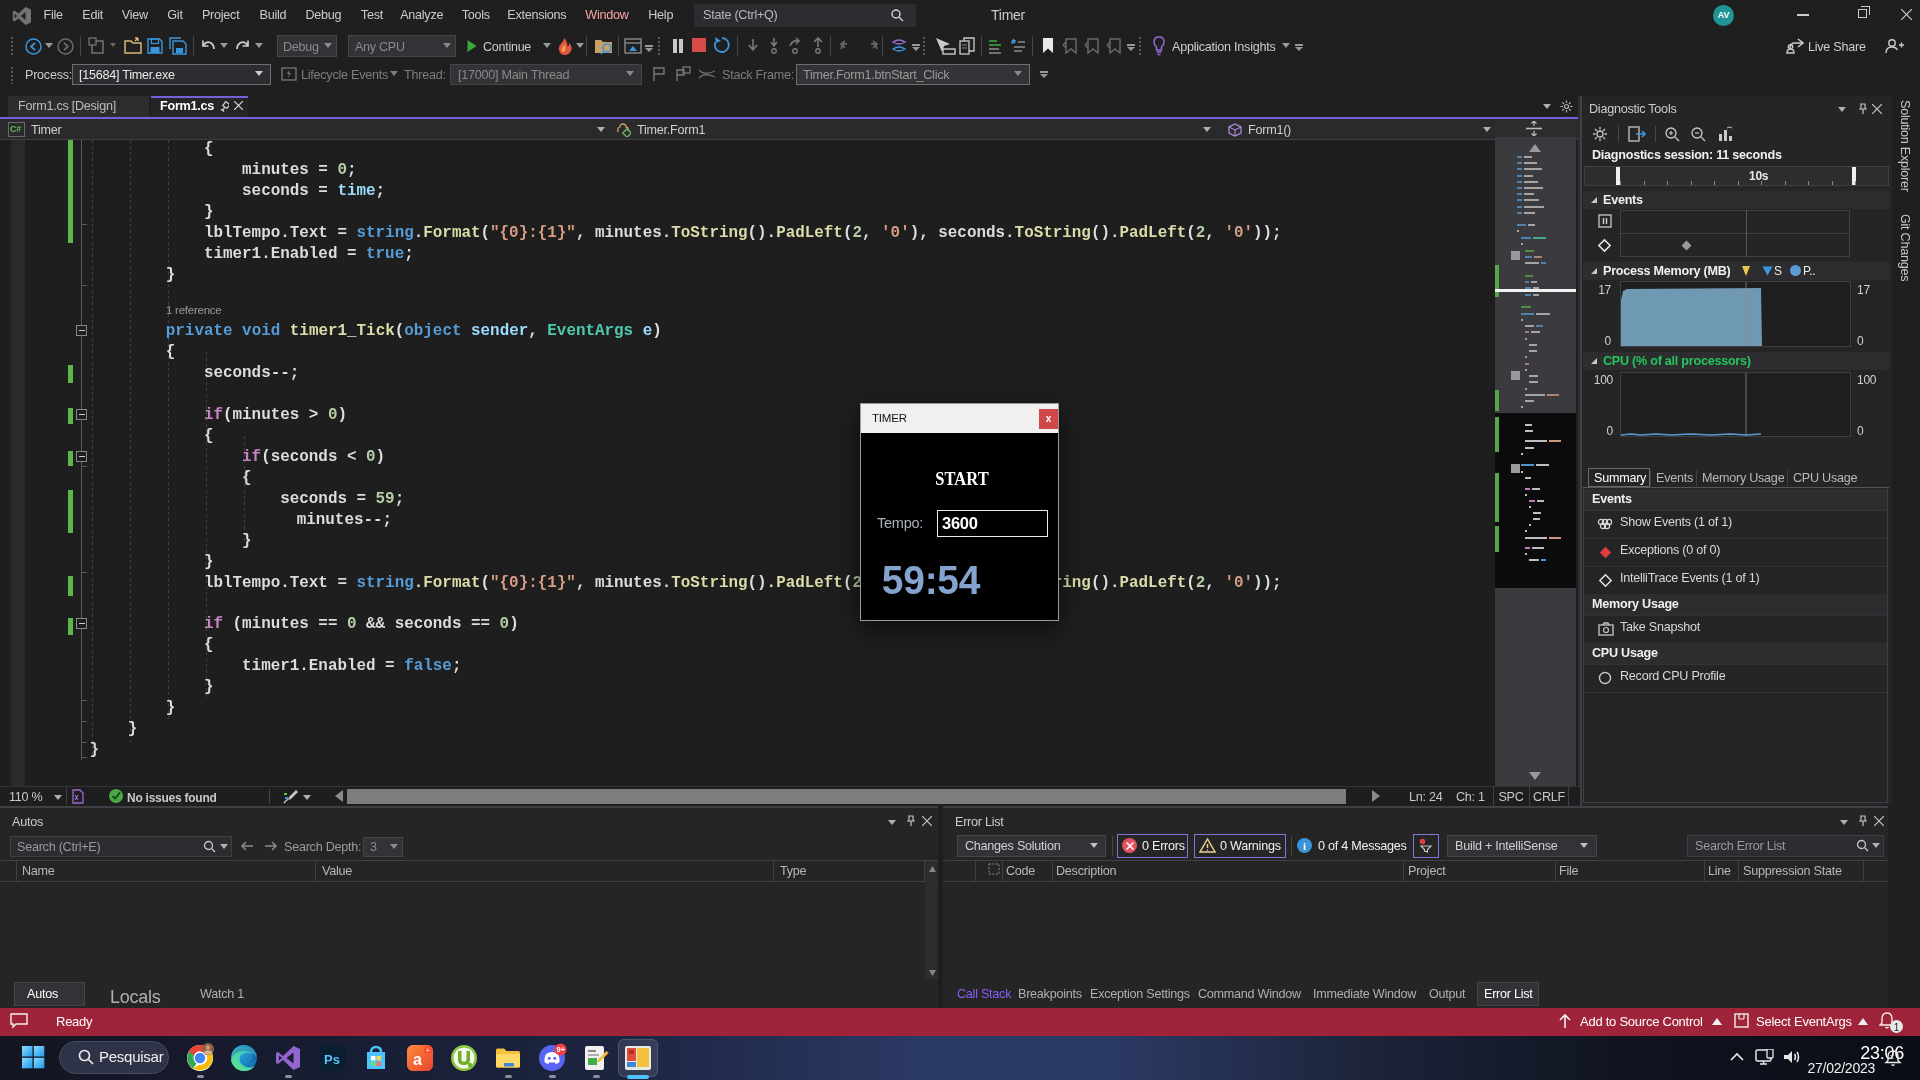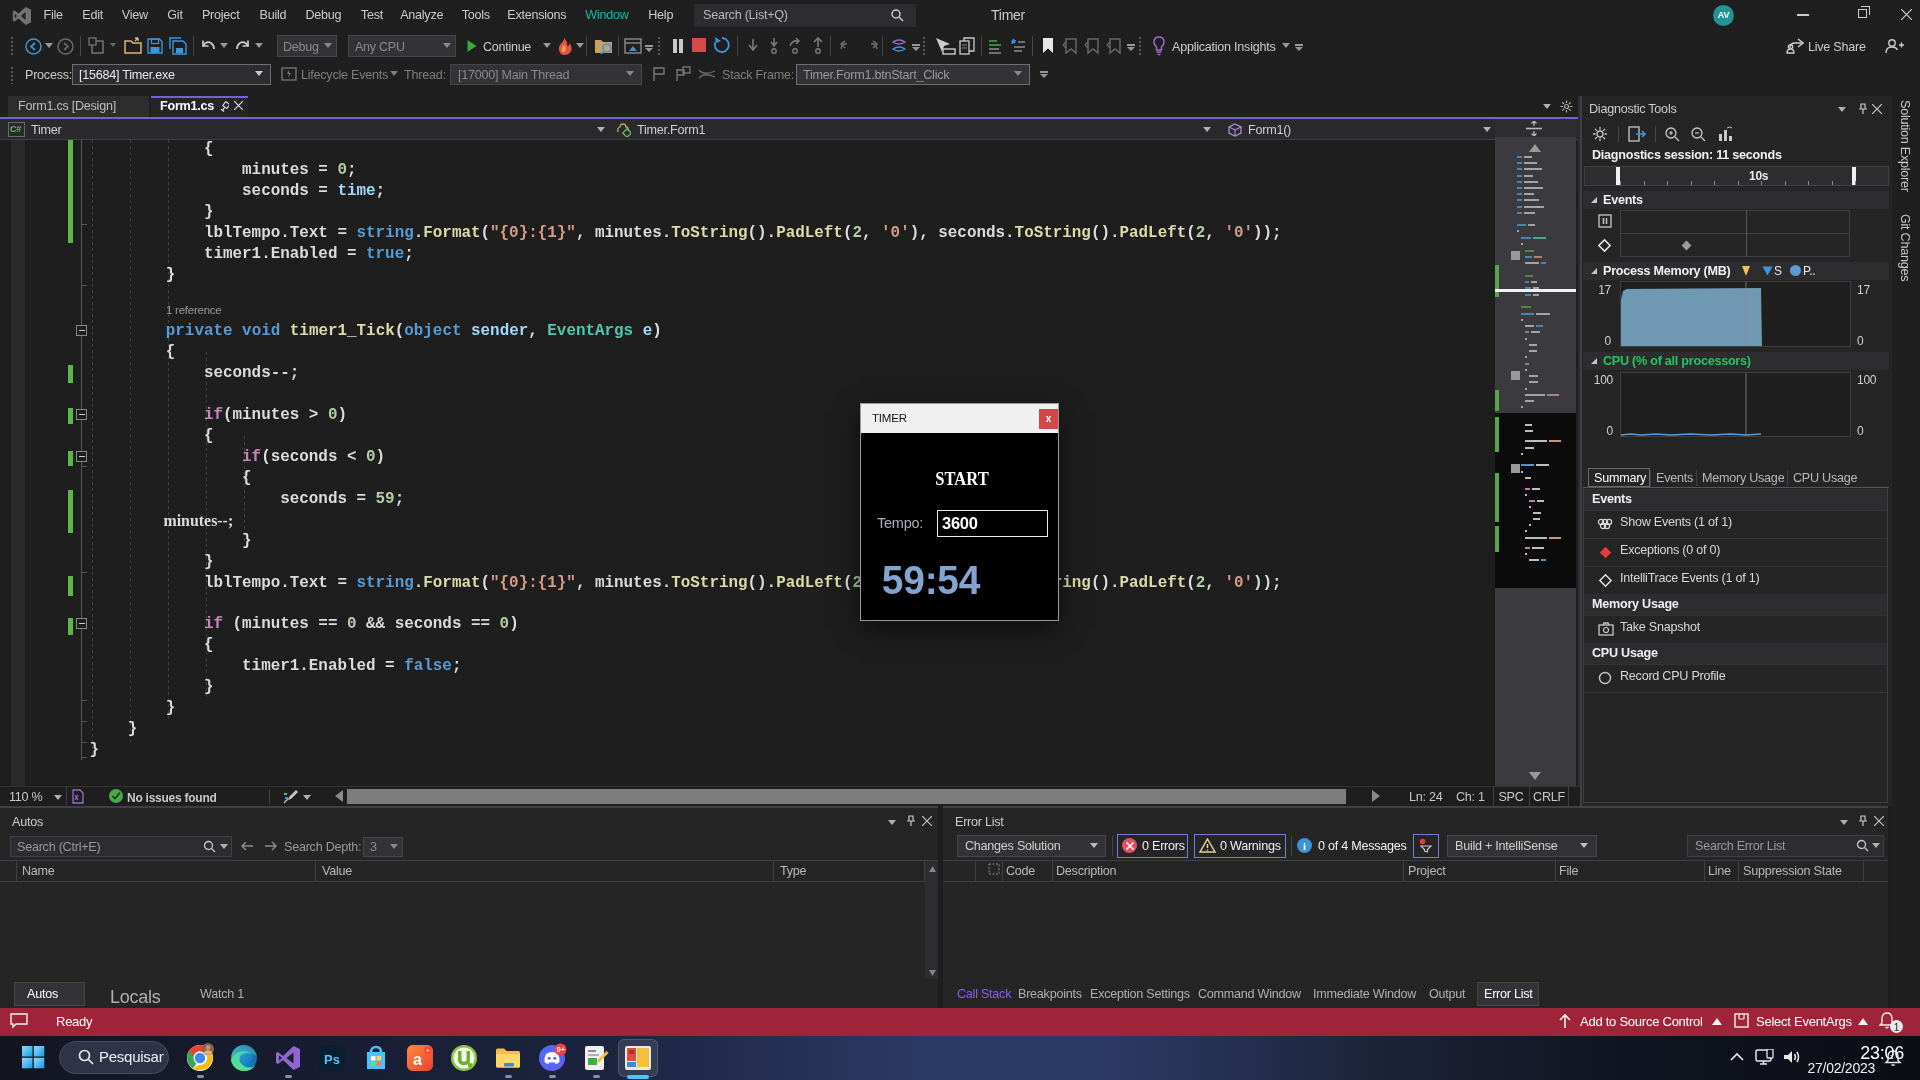--- a/index.html
+++ b/index.html
@@ -26,24 +26,24 @@
 <div class="t" style="left:92.7px;top:8px;transform:translateX(-50%);font-size:12.6px;color:#cccccc;">Edit</div>
 <div class="t" style="left:134.9px;top:8px;transform:translateX(-50%);font-size:12.6px;color:#cccccc;">View</div>
 <div class="t" style="left:175.0px;top:8px;transform:translateX(-50%);font-size:12.6px;color:#cccccc;">Git</div>
 <div class="t" style="left:220.7px;top:8px;transform:translateX(-50%);font-size:12.6px;color:#cccccc;">Project</div>
 <div class="t" style="left:272.9px;top:8px;transform:translateX(-50%);font-size:12.6px;color:#cccccc;">Build</div>
 <div class="t" style="left:323.4px;top:8px;transform:translateX(-50%);font-size:12.6px;color:#cccccc;">Debug</div>
 <div class="t" style="left:371.9px;top:8px;transform:translateX(-50%);font-size:12.6px;color:#cccccc;">Test</div>
 <div class="t" style="left:421.7px;top:8px;transform:translateX(-50%);font-size:12.6px;color:#cccccc;">Analyze</div>
 <div class="t" style="left:475.8px;top:8px;transform:translateX(-50%);font-size:12.6px;color:#cccccc;">Tools</div>
 <div class="t" style="left:536.8px;top:8px;transform:translateX(-50%);font-size:12.6px;color:#cccccc;">Extensions</div>
-<div class="t" style="left:607.0px;top:8px;transform:translateX(-50%);font-size:12.6px;color:#14b8a6;">Window</div>
+<div class="t" style="left:607.0px;top:8px;transform:translateX(-50%);font-size:12.6px;color:#fca5a5;">Window</div>
 <div class="t" style="left:660.7px;top:8px;transform:translateX(-50%);font-size:12.6px;color:#cccccc;">Help</div>
 <div class="abs" style="left:694px;top:4px;width:222px;height:23px;background:#2d2d31;"></div>
-<div class="t" style="left:703px;top:8px;font-size:12.6px;color:#b8b8b8;">Search (List+Q)</div>
+<div class="t" style="left:703px;top:8px;font-size:12.6px;color:#b8b8b8;">State (Ctrl+Q)</div>
 <svg class="abs" style="left:890px;top:8px" width="14" height="14" viewBox="0 0 14 14">
 <circle cx="6" cy="6" r="4" fill="none" stroke="#cccccc" stroke-width="1.5"></circle>
     <line x1="9" y1="9" x2="13" y2="13" stroke="#cccccc" stroke-width="1.5"></line>
   </svg>
 <div class="t" style="left:991px;top:7px;font-size:14px;color:#cccccc;">Timer</div>
 <div class="abs" style="left:1713px;top:5px;width:21px;height:21px;border-radius:50%;background:#1f9595;"></div>
 <div class="t" style="left:1723.5px;top:10px;transform:translateX(-50%);font-size:9px;font-weight:bold;color:#fff;">AV</div>
 <div class="abs" style="left:1797px;top:14px;width:12px;height:1.5px;background:#cccccc;"></div>
 <div class="abs" style="left:1858px;top:9px;width:9px;height:9px;border:1.2px solid #cccccc;"></div>
 <div class="abs" style="left:1861px;top:6px;width:9px;height:9px;border:1.2px solid #cccccc;border-left:none;border-bottom:none;"></div>
@@ -340,21 +340,21 @@
 <div class="cl" style="left:89.5px;top:243.5px;"><span>            timer1.Enabled = </span><span class="k">true</span><span>;</span></div>
 <div class="cl" style="left:89.5px;top:264.5px;"><span>        }</span></div>
 <div class="cl" style="left:89.5px;top:320.5px;"><span>        </span><span class="k">private</span><span> </span><span class="k">void</span><span> </span><span class="m">timer1_Tick</span><span>(</span><span class="k">object</span><span> </span><span class="p">sender</span><span>, </span><span class="ty">EventArgs</span><span> </span><span class="p">e</span><span>)</span></div>
 <div class="cl" style="left:89.5px;top:341.5px;"><span>        {</span></div>
 <div class="cl" style="left:89.5px;top:362.5px;"><span>            seconds--;</span></div>
 <div class="cl" style="left:89.5px;top:404.5px;"><span>            </span><span class="c">if</span><span>(minutes &gt; </span><span class="n">0</span><span>)</span></div>
 <div class="cl" style="left:89.5px;top:425.5px;"><span>            {</span></div>
 <div class="cl" style="left:89.5px;top:446.5px;"><span>                </span><span class="c">if</span><span>(seconds &lt; </span><span class="n">0</span><span>)</span></div>
 <div class="cl" style="left:89.5px;top:467.5px;"><span>                {</span></div>
 <div class="cl" style="left:89.5px;top:488.5px;"><span>                    seconds = </span><span class="n">59</span><span>;</span></div>
-<div class="cl" style="left:84px;top:509.5px;font-family:Liberation Serif, serif;"><span>                    minutes--;</span></div>
+<div class="cl" style="left:106px;top:509.5px;"><span>                    minutes--;</span></div>
 <div class="cl" style="left:89.5px;top:530.5px;"><span>                }</span></div>
 <div class="cl" style="left:89.5px;top:551.5px;"><span>            }</span></div>
 <div class="cl" style="left:89.5px;top:572.5px;"><span>            </span><span>lblTempo.Text = </span><span class="k">string</span><span>.</span><span class="m">Format</span><span>(</span><span class="s">"{0}:{1}"</span><span>, minutes.</span><span class="m">ToString</span><span>().</span><span class="m">PadLeft</span><span>(</span><span class="n">2</span><span>, </span><span class="s">'0'</span><span>), seconds.</span><span class="m">ToString</span><span>().</span><span class="m">PadLeft</span><span>(</span><span class="n">2</span><span>, </span><span class="s">'0'</span><span>));</span></div>
 <div class="cl" style="left:89.5px;top:613.5px;"><span>            </span><span class="c">if</span><span> (minutes == </span><span class="n">0</span><span> &amp;&amp; seconds == </span><span class="n">0</span><span>)</span></div>
 <div class="cl" style="left:89.5px;top:634.5px;"><span>            {</span></div>
 <div class="cl" style="left:89.5px;top:655.5px;"><span>                timer1.Enabled = </span><span class="k">false</span><span>;</span></div>
 <div class="cl" style="left:89.5px;top:676.5px;"><span>            }</span></div>
 <div class="cl" style="left:89.5px;top:697.5px;"><span>        }</span></div>
 <div class="cl" style="left:89.5px;top:718.5px;"><span>    }</span></div>
 <div class="cl" style="left:89.5px;top:739.5px;"><span>}</span></div>

